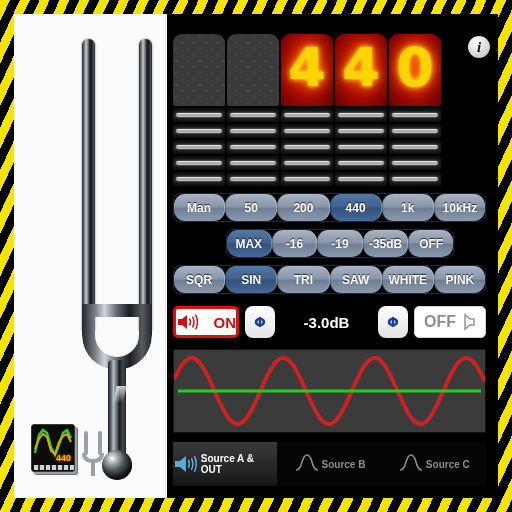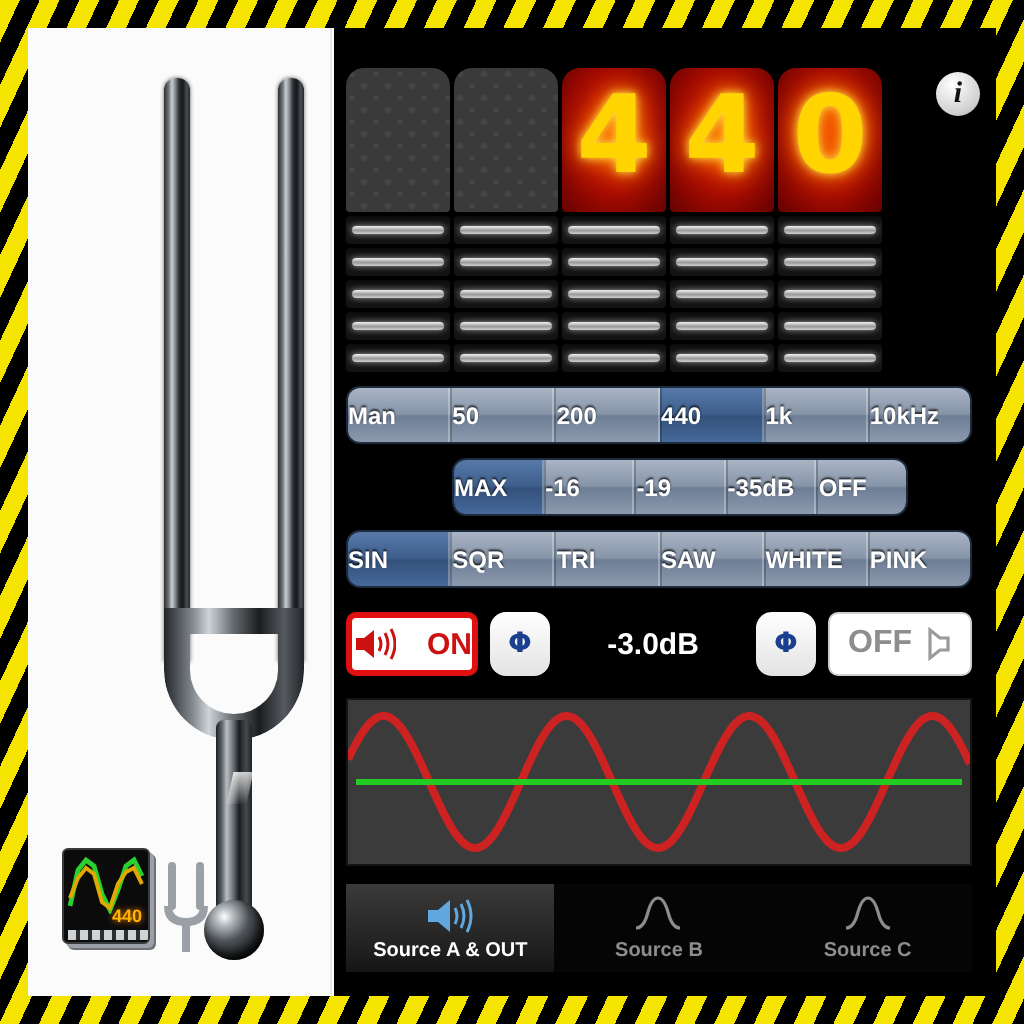--- a/index.html
+++ b/index.html
@@ -214,27 +214,28 @@
     overflow: hidden;
     border: 1px solid #1d2b3f;
     box-shadow: 0 1px 2px rgba(0,0,0,.9);
   }
   #row-freq   { width: 313px; }
   #row-level  { width: 228px; margin-left: 53px; }
   #row-wave   { width: 313px; }
   .seg-btn {
     flex: 1;
     height: 27px;
-    display: flex; align-items: center; 
+    display: flex; align-items: center; justify-content: center;
     font-size: 12px; font-weight: bold;
     color: #ffffff;
     text-shadow: 0 -1px 1px rgba(0,0,0,.75);
     background: linear-gradient(to bottom, #a9b4c4 0%, #8795a9 48%, #6d7e95 52%, #8d9aae 100%);
     border-right: 1px solid rgba(255,255,255,.28);
     border-left: 1px solid rgba(0,0,0,.22);
+    border-radius: 11px;
   }
   .seg-btn:first-child { border-left: none; }
   .seg-btn:last-child  { border-right: none; }
   .seg-btn.active {
     background: linear-gradient(to bottom, #5679a8 0%, #3f5f8c 48%, #33517b 52%, #46699a 100%);
   }
 
   
   #control-bar {
     margin-top: 9px;
@@ -290,21 +291,21 @@
   
   #tab-bar {
     position: absolute;
     left: 6px; bottom: 12px;
     width: 313px; height: 44px;
     background: #050505;
     display: flex;
   }
   .tab {
     flex: 1;
-    display: flex; flex-direction: column;
+    display: flex; 
     align-items: center; justify-content: center;
     gap: 2px;
     height: 44px;
   }
   .tab.active {
     background: linear-gradient(to bottom, #3a3a3a, #222 70%, #151515);
   }
   .tab-label { font-size: 10px; font-weight: bold; color: #8d8d8d; }
   .tab.active .tab-label { color: #ffffff; }
 </style>
@@ -478,25 +479,25 @@
           </div>
         <div class="seg-btn">
             <span>-35dB</span>
           </div>
         <div class="seg-btn">
             <span>OFF</span>
           </div>
       </div>
 
       <div class="btn-row" id="row-wave">
+        <div class="seg-btn">
+            <span>SQR</span>
+          </div>
         <div class="seg-btn active">
             <span>SIN</span>
-          </div>
-        <div class="seg-btn">
-            <span>SQR</span>
           </div>
         <div class="seg-btn">
             <span>TRI</span>
           </div>
         <div class="seg-btn">
             <span>SAW</span>
           </div>
         <div class="seg-btn">
             <span>WHITE</span>
           </div>

